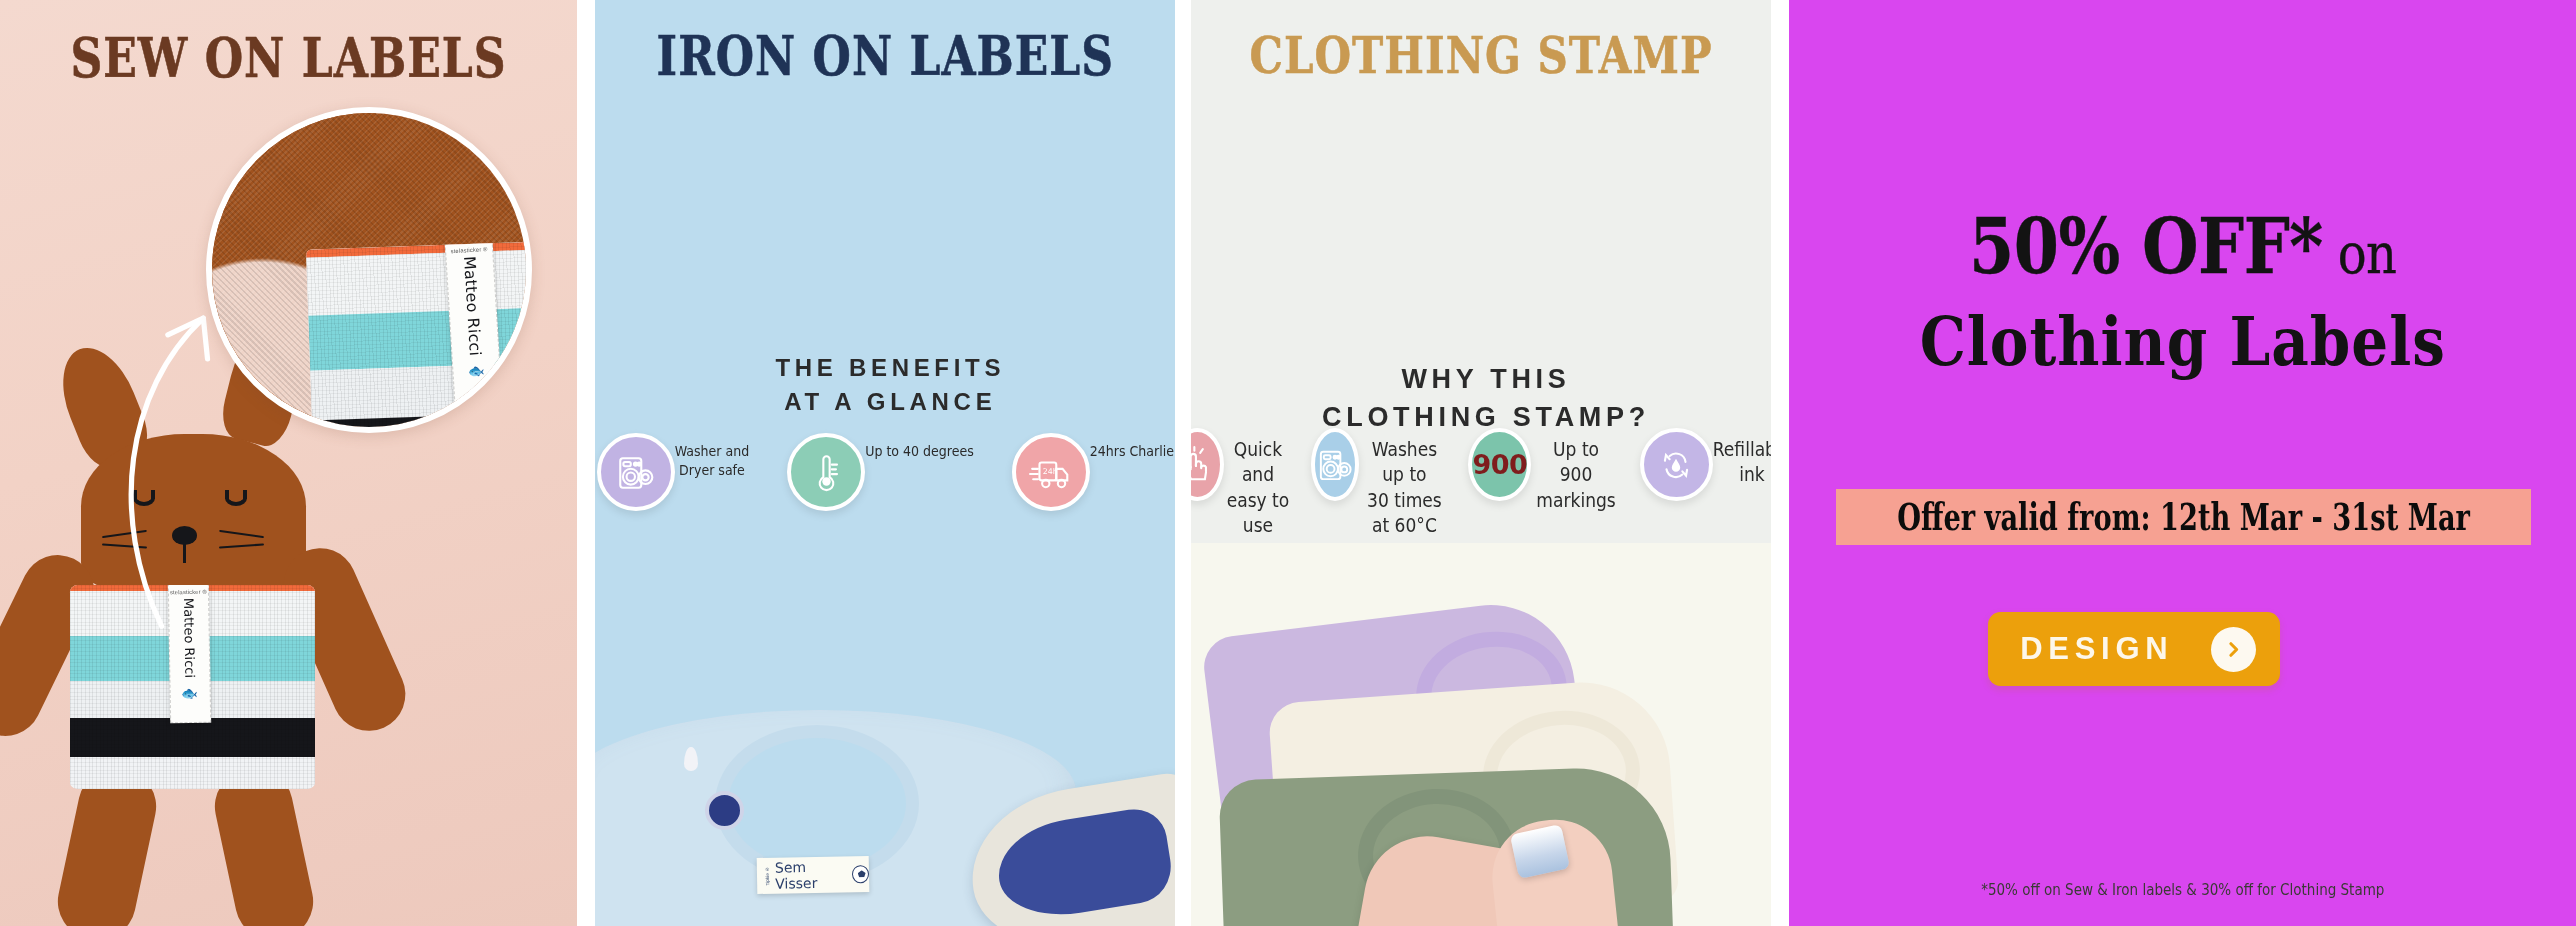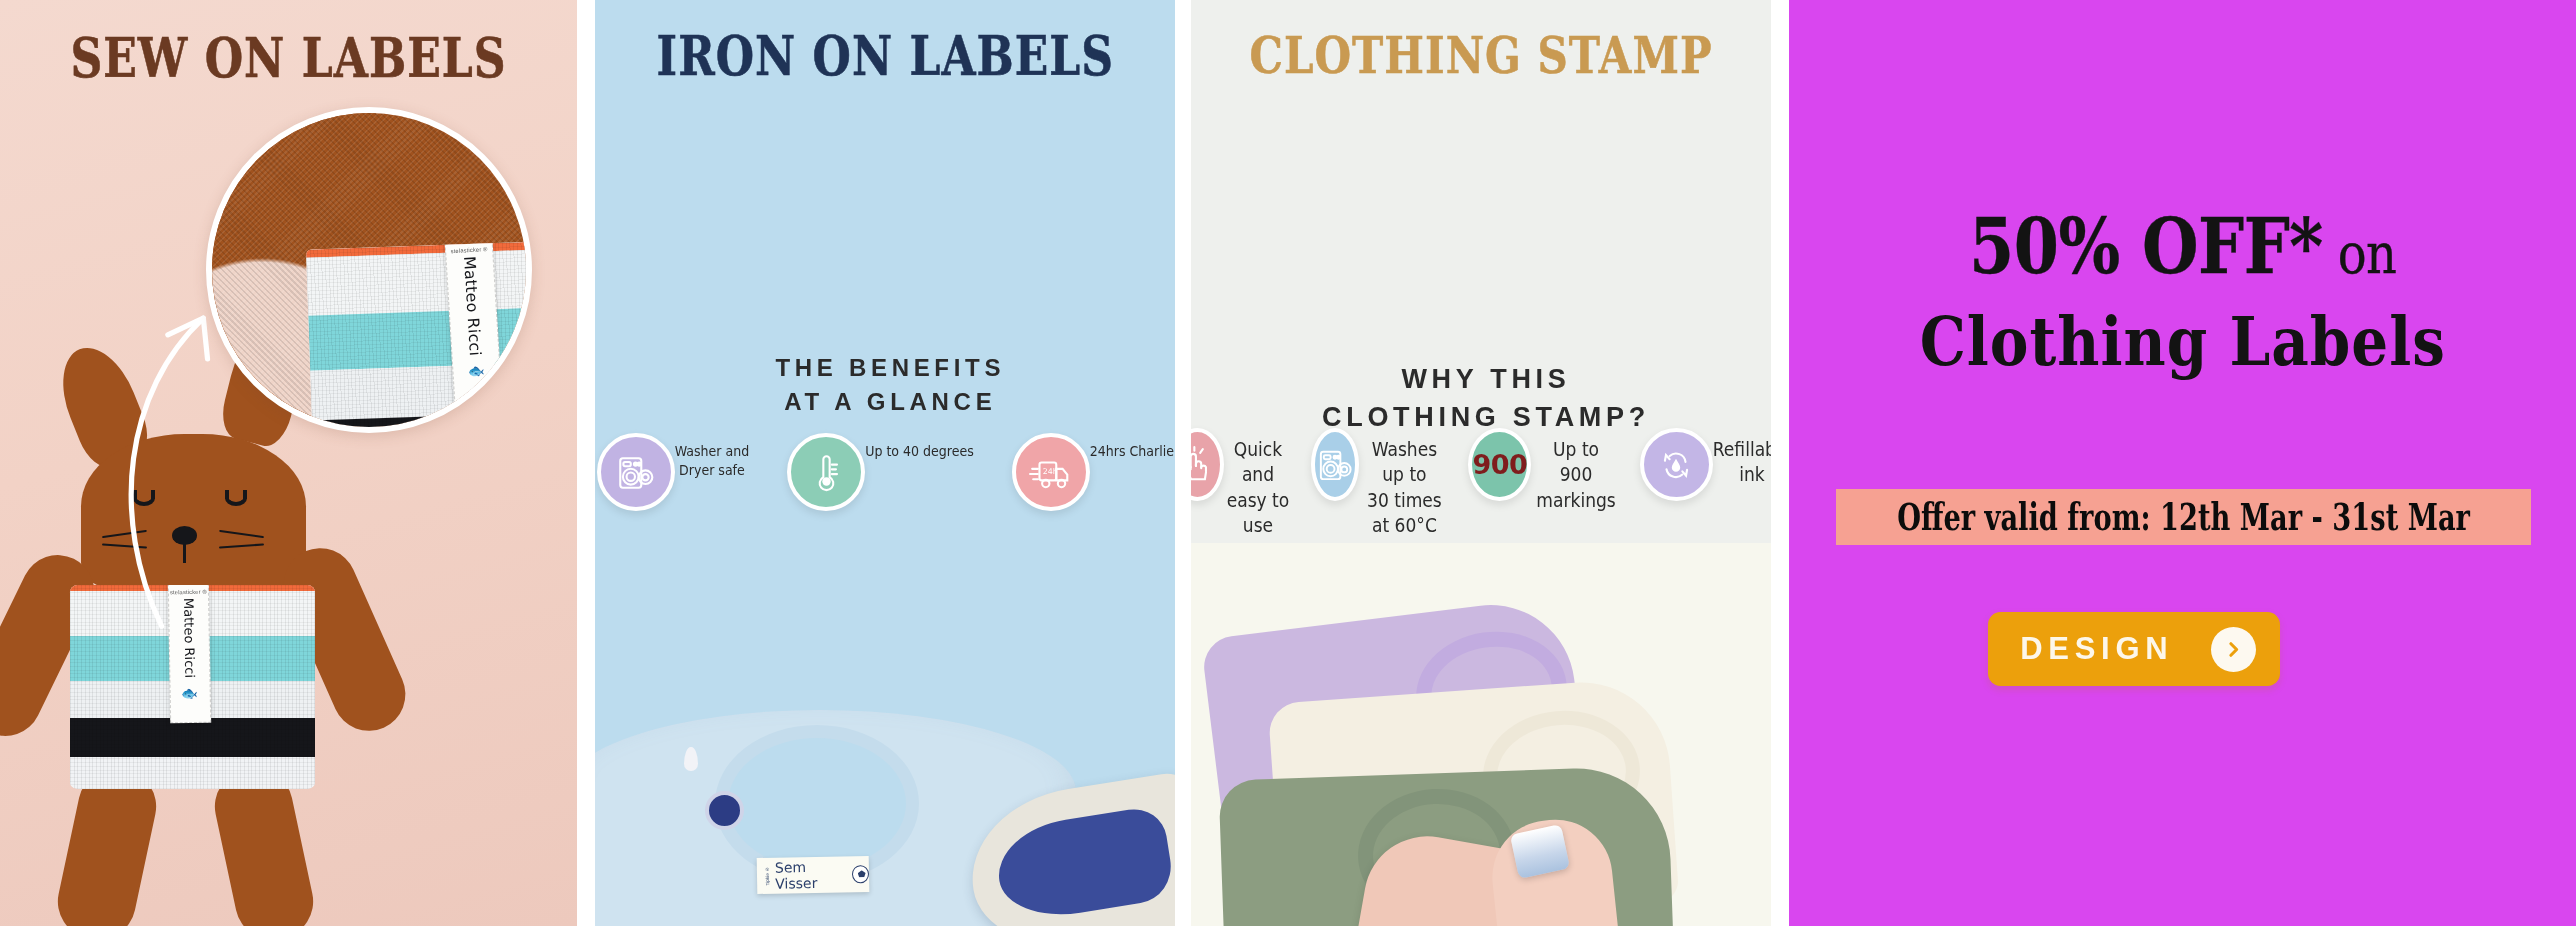--- a/index.html
+++ b/index.html
@@ -572,17 +572,18 @@
 
       <div class="design-btn">
         <span class="dtxt">DESIGN</span>
         <span class="chev-circle">
           <svg width="23" height="23" viewBox="0 0 44 44" fill="none" stroke="#eca00c" stroke-width="6" stroke-linecap="round" stroke-linejoin="round">
             <path d="M17 11 L28 22 L17 33"></path>
           </svg>
         </span>
       </div>
 
+      <div class="footnote">*50% off on Sew &amp; Iron labels &amp; 30% off for Clothing Stamp</div>
     </div>
   </section>
 
 </div>
 
 
 </body></html>

